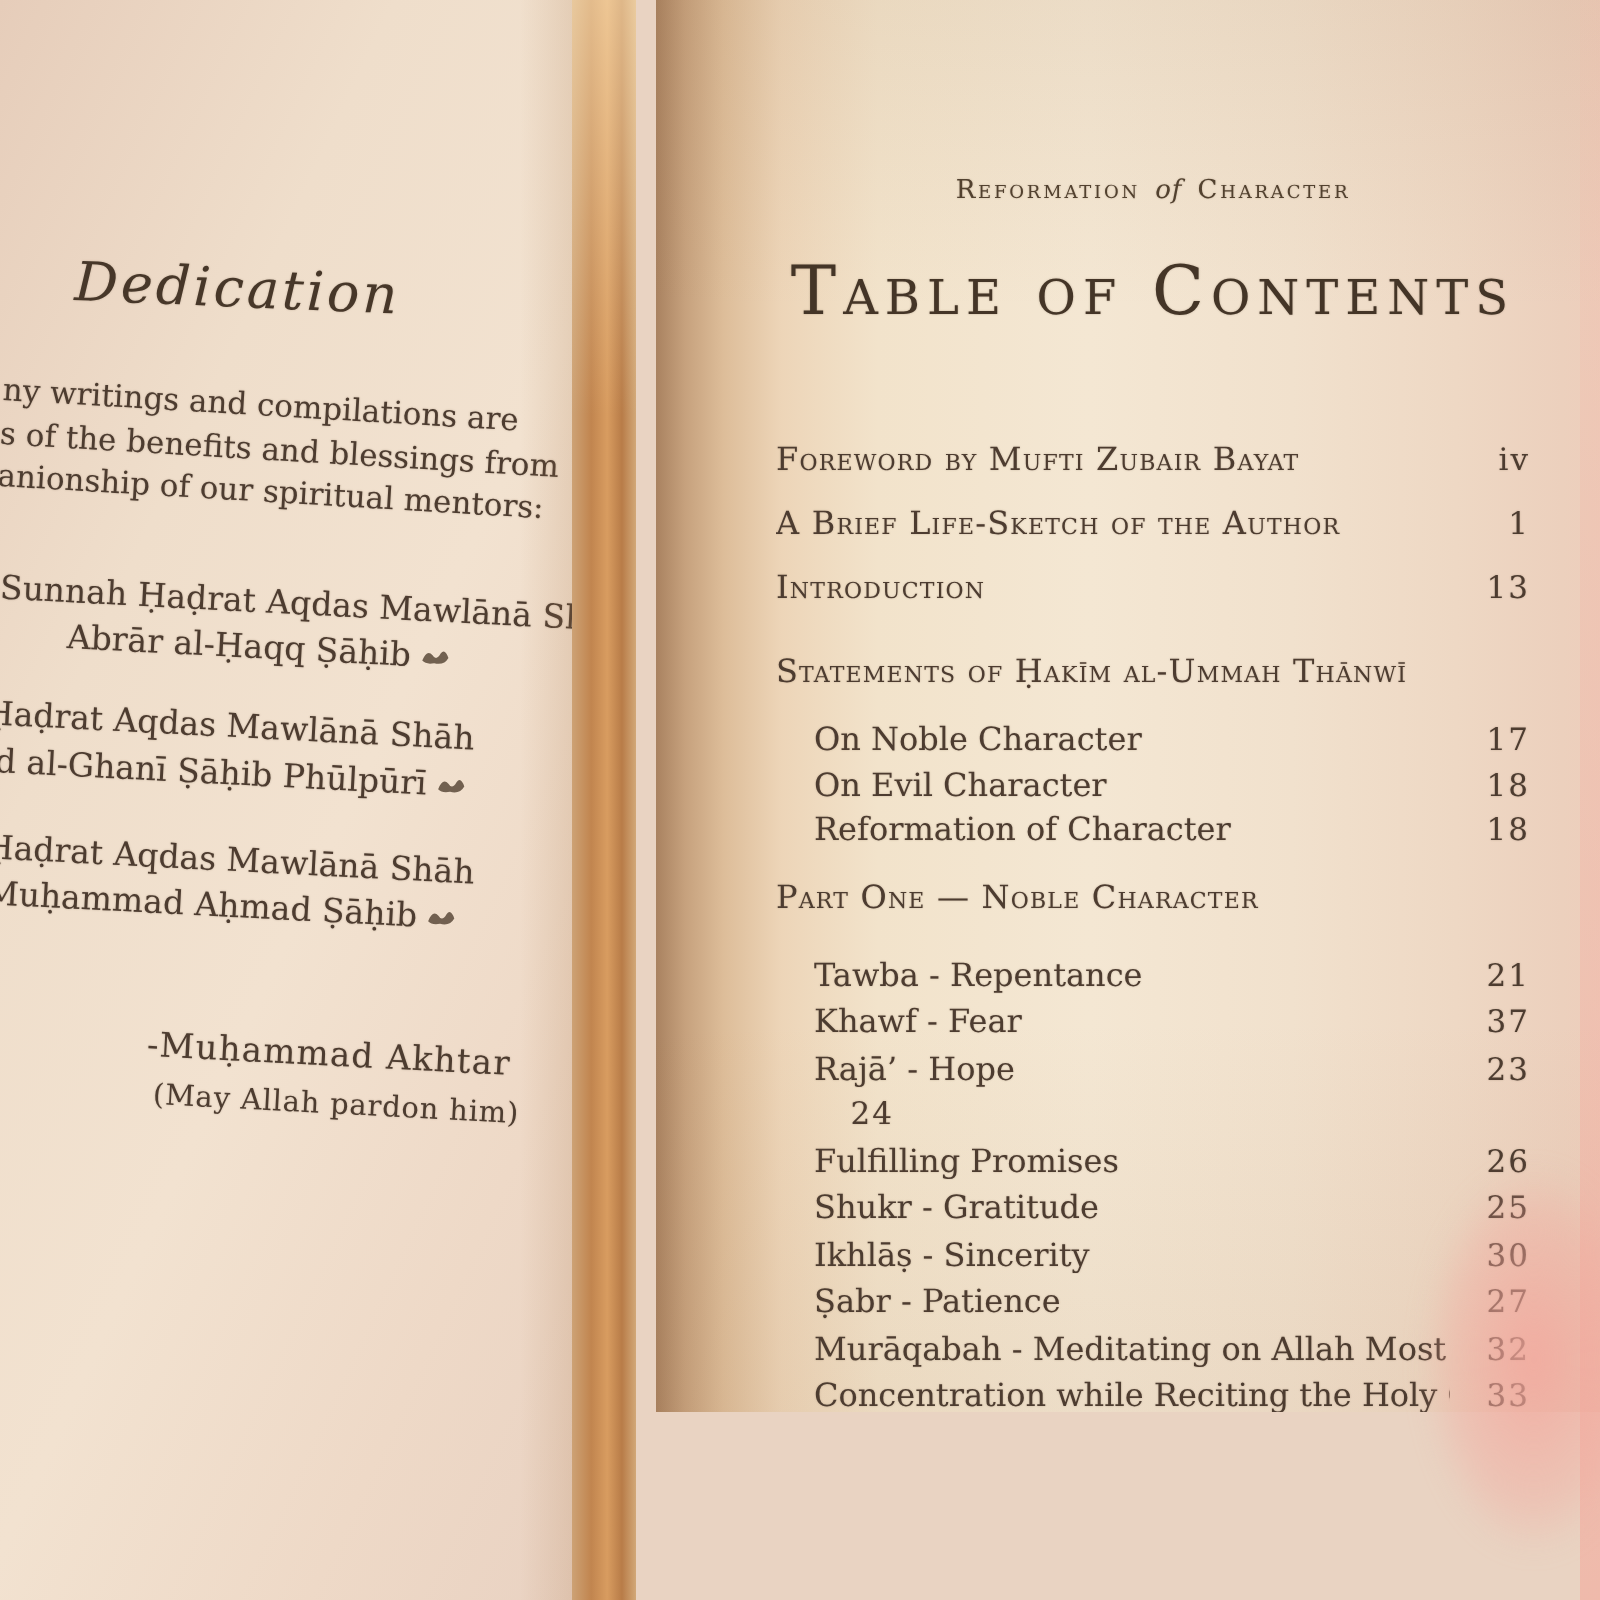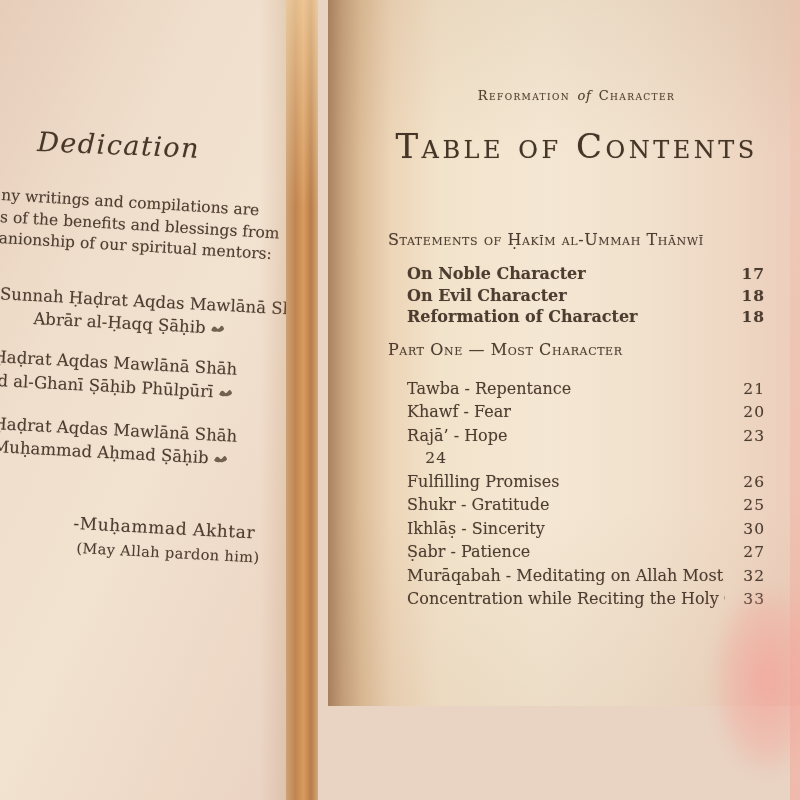--- a/index.html
+++ b/index.html
@@ -69,21 +69,21 @@
   .toc{position:absolute;left:60px;top:220px;width:377px;}
   .toc-row{display:flex;align-items:baseline;line-height:19px;font-size:16px;
     text-shadow:0 0 1px rgba(90,70,50,0.3);}
   .toc-label{flex:1;white-space:nowrap;overflow:hidden;}
   .toc-page{width:40px;text-align:right;font-size:15.5px;letter-spacing:1px;}
   .toc-term{}
   .sec-front .toc-row{margin-bottom:12px;}
   .sec-front .toc-label,.sec-head .toc-label{font-variant:small-caps;letter-spacing:0.6px;}
   .sec-head{padding-top:10px;padding-bottom:15px;}
   .sec-part{padding-top:11px;padding-bottom:20px;}
-  .sec-items .toc-row{margin-bottom:2.5px;padding-left:19px;font-weight:bold;}
+  .sec-items .toc-row{margin-bottom:2.5px;padding-left:19px;}
   .sec-terms .toc-row{margin-bottom:3.5px;padding-left:19px;}
   .folio{position:absolute;left:209px;top:761px;width:40px;text-align:center;
     font-size:15px;color:#564434;text-shadow:0 0 1px rgba(90,70,50,0.3);}
 
   
   .pink-blur{position:absolute;right:-42px;bottom:-10px;width:150px;height:260px;pointer-events:none;
     background:radial-gradient(closest-side,rgba(243,166,156,0.85) 0%,rgba(243,166,156,0.35) 55%,rgba(243,166,156,0) 75%);
     filter:blur(6px);}
   .pink-edge{position:absolute;right:0;top:0;width:10px;height:800px;pointer-events:none;
     background:linear-gradient(180deg,rgba(238,190,170,0.15) 0%,rgba(242,170,158,0.35) 60%,rgba(244,165,152,0.55) 100%);}
@@ -121,20 +121,34 @@
   <div class="gutter"></div>
 
   <div class="right-page">
     <div class="running-header">
       <span class="rh-caps">Reformation</span>
       <span class="rh-of">of</span>
       <span class="rh-caps">Character</span>
     </div>
     <h1 class="toc-title">Table of Contents</h1>
     <div class="toc" id="toc">
+        <div class="toc-section sec-front">
+          <div class="toc-row">
+            <span class="toc-label">Foreword by Mufti Zubair Bayat</span>
+            <span class="toc-page">iv</span>
+          </div>
+          <div class="toc-row">
+            <span class="toc-label">A Brief Life-Sketch of the Author</span>
+            <span class="toc-page">1</span>
+          </div>
+          <div class="toc-row">
+            <span class="toc-label">Introduction</span>
+            <span class="toc-page">13</span>
+          </div>
+        </div>
         <div class="toc-section sec-head">
           <div class="toc-row">
             <span class="toc-label">Statements of Ḥakīm al-Ummah Thānwī</span>
             <span class="toc-page"></span>
           </div>
         </div>
         <div class="toc-section sec-items">
           <div class="toc-row">
             <span class="toc-label">On Noble Character</span>
             <span class="toc-page">17</span>
@@ -143,32 +157,32 @@
             <span class="toc-label">On Evil Character</span>
             <span class="toc-page">18</span>
           </div>
           <div class="toc-row">
             <span class="toc-label">Reformation of Character</span>
             <span class="toc-page">18</span>
           </div>
         </div>
         <div class="toc-section sec-head sec-part">
           <div class="toc-row">
-            <span class="toc-label">Part One — Most Character</span>
+            <span class="toc-label">Part One — Noble Character</span>
             <span class="toc-page"></span>
           </div>
         </div>
         <div class="toc-section sec-terms">
           <div class="toc-row">
             <span class="toc-label"><span class="toc-term">Tawba</span> - Repentance</span>
             <span class="toc-page">21</span>
           </div>
           <div class="toc-row">
             <span class="toc-label"><span class="toc-term">Khawf</span> - Fear</span>
-            <span class="toc-page">20</span>
+            <span class="toc-page">37</span>
           </div>
           <div class="toc-row">
             <span class="toc-label"><span class="toc-term">Rajā’</span> - Hope</span>
             <span class="toc-page">23</span>
           </div>
           <div class="toc-row">
             <span class="toc-page">24</span>
           </div>
           <div class="toc-row">
             <span class="toc-label">Fulfilling Promises</span>

